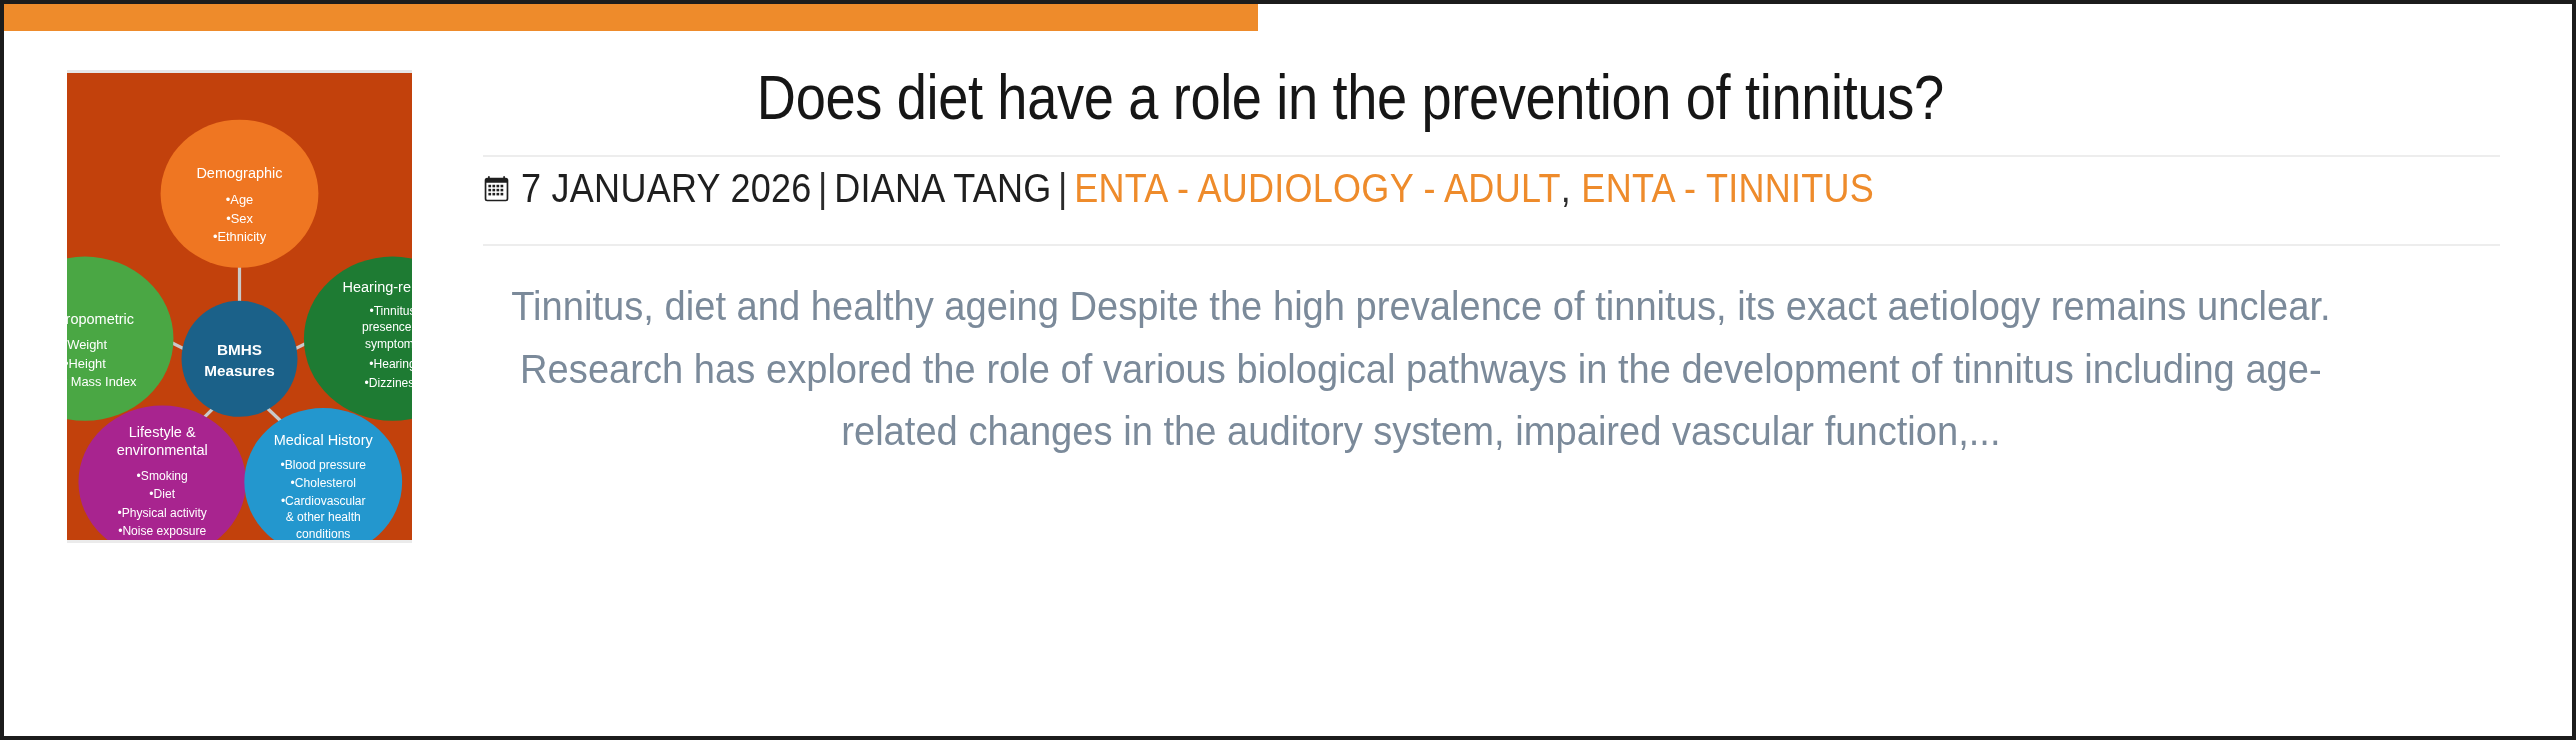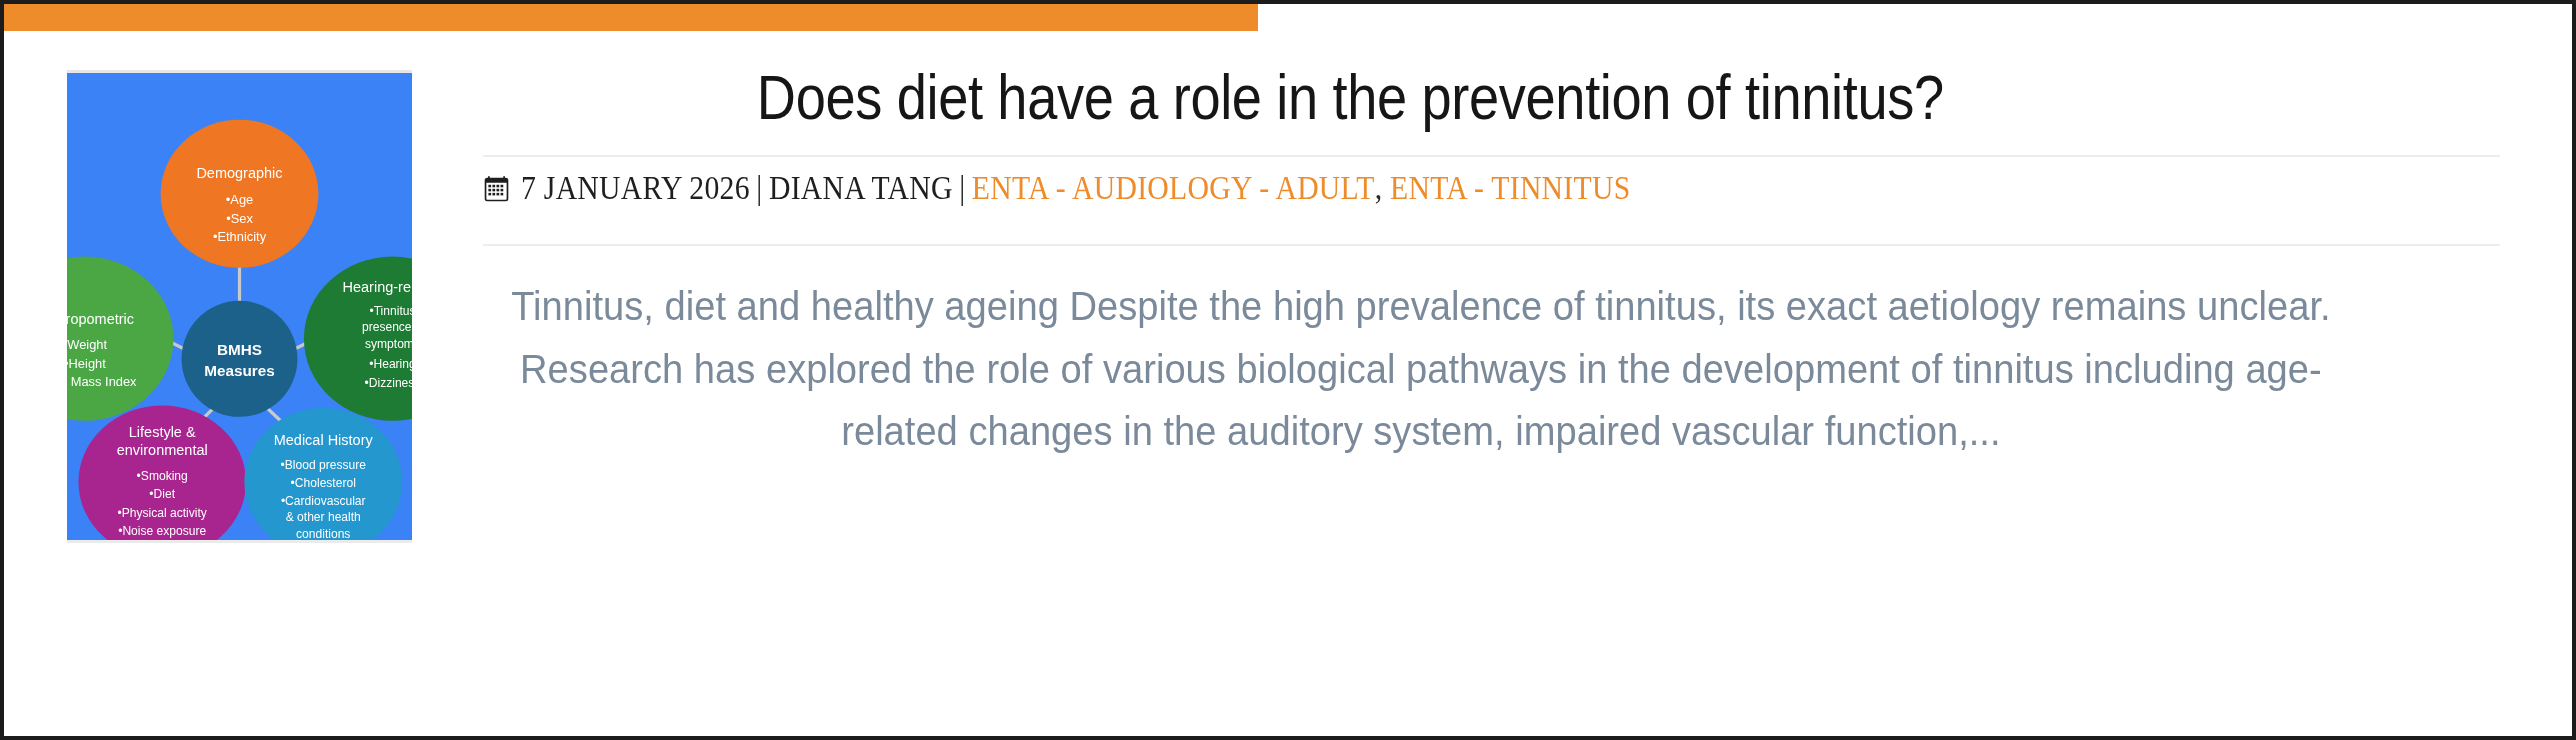--- a/index.html
+++ b/index.html
@@ -51,21 +51,21 @@
 
   
   #thumb-col {
     flex: 0 0 auto;
     padding: 39px 0 0 63px;
   }
   #thumb {
     position: relative;
     width: 345px;
     height: 473px;
-    background: #3b82f6;
+    background: #c2410c;
     border-top: 3.2px solid #e6e6e6;
     border-bottom: 3.2px solid #ebebeb;
     box-sizing: border-box;
     overflow: hidden;
   }
   #thumb svg { display: block; }
 
   
   #text-col {
     flex: 1 1 auto;
@@ -94,23 +94,23 @@
     margin: 0;
   }
   #rule-title { margin-top: 24px; }
   #rule-meta  { margin-top: 24px; }
 
   
   #post-meta {
     display: flex;
     align-items: center;
     height: 63px;
-    font-family: Liberation Serif, serif;
+    font-family: Liberation Sans, sans-serif;
     font-stretch: condensed;
-    font-size: 33px;
+    font-size: 40px;
     font-weight: 400;
     color: #1f1f1f;
     letter-spacing: 0.3px;
     white-space: nowrap;
   }
   #post-meta .calendar-icon {
     display: inline-flex;
     align-items: center;
     margin-right: 11.3px;
     position: relative;

